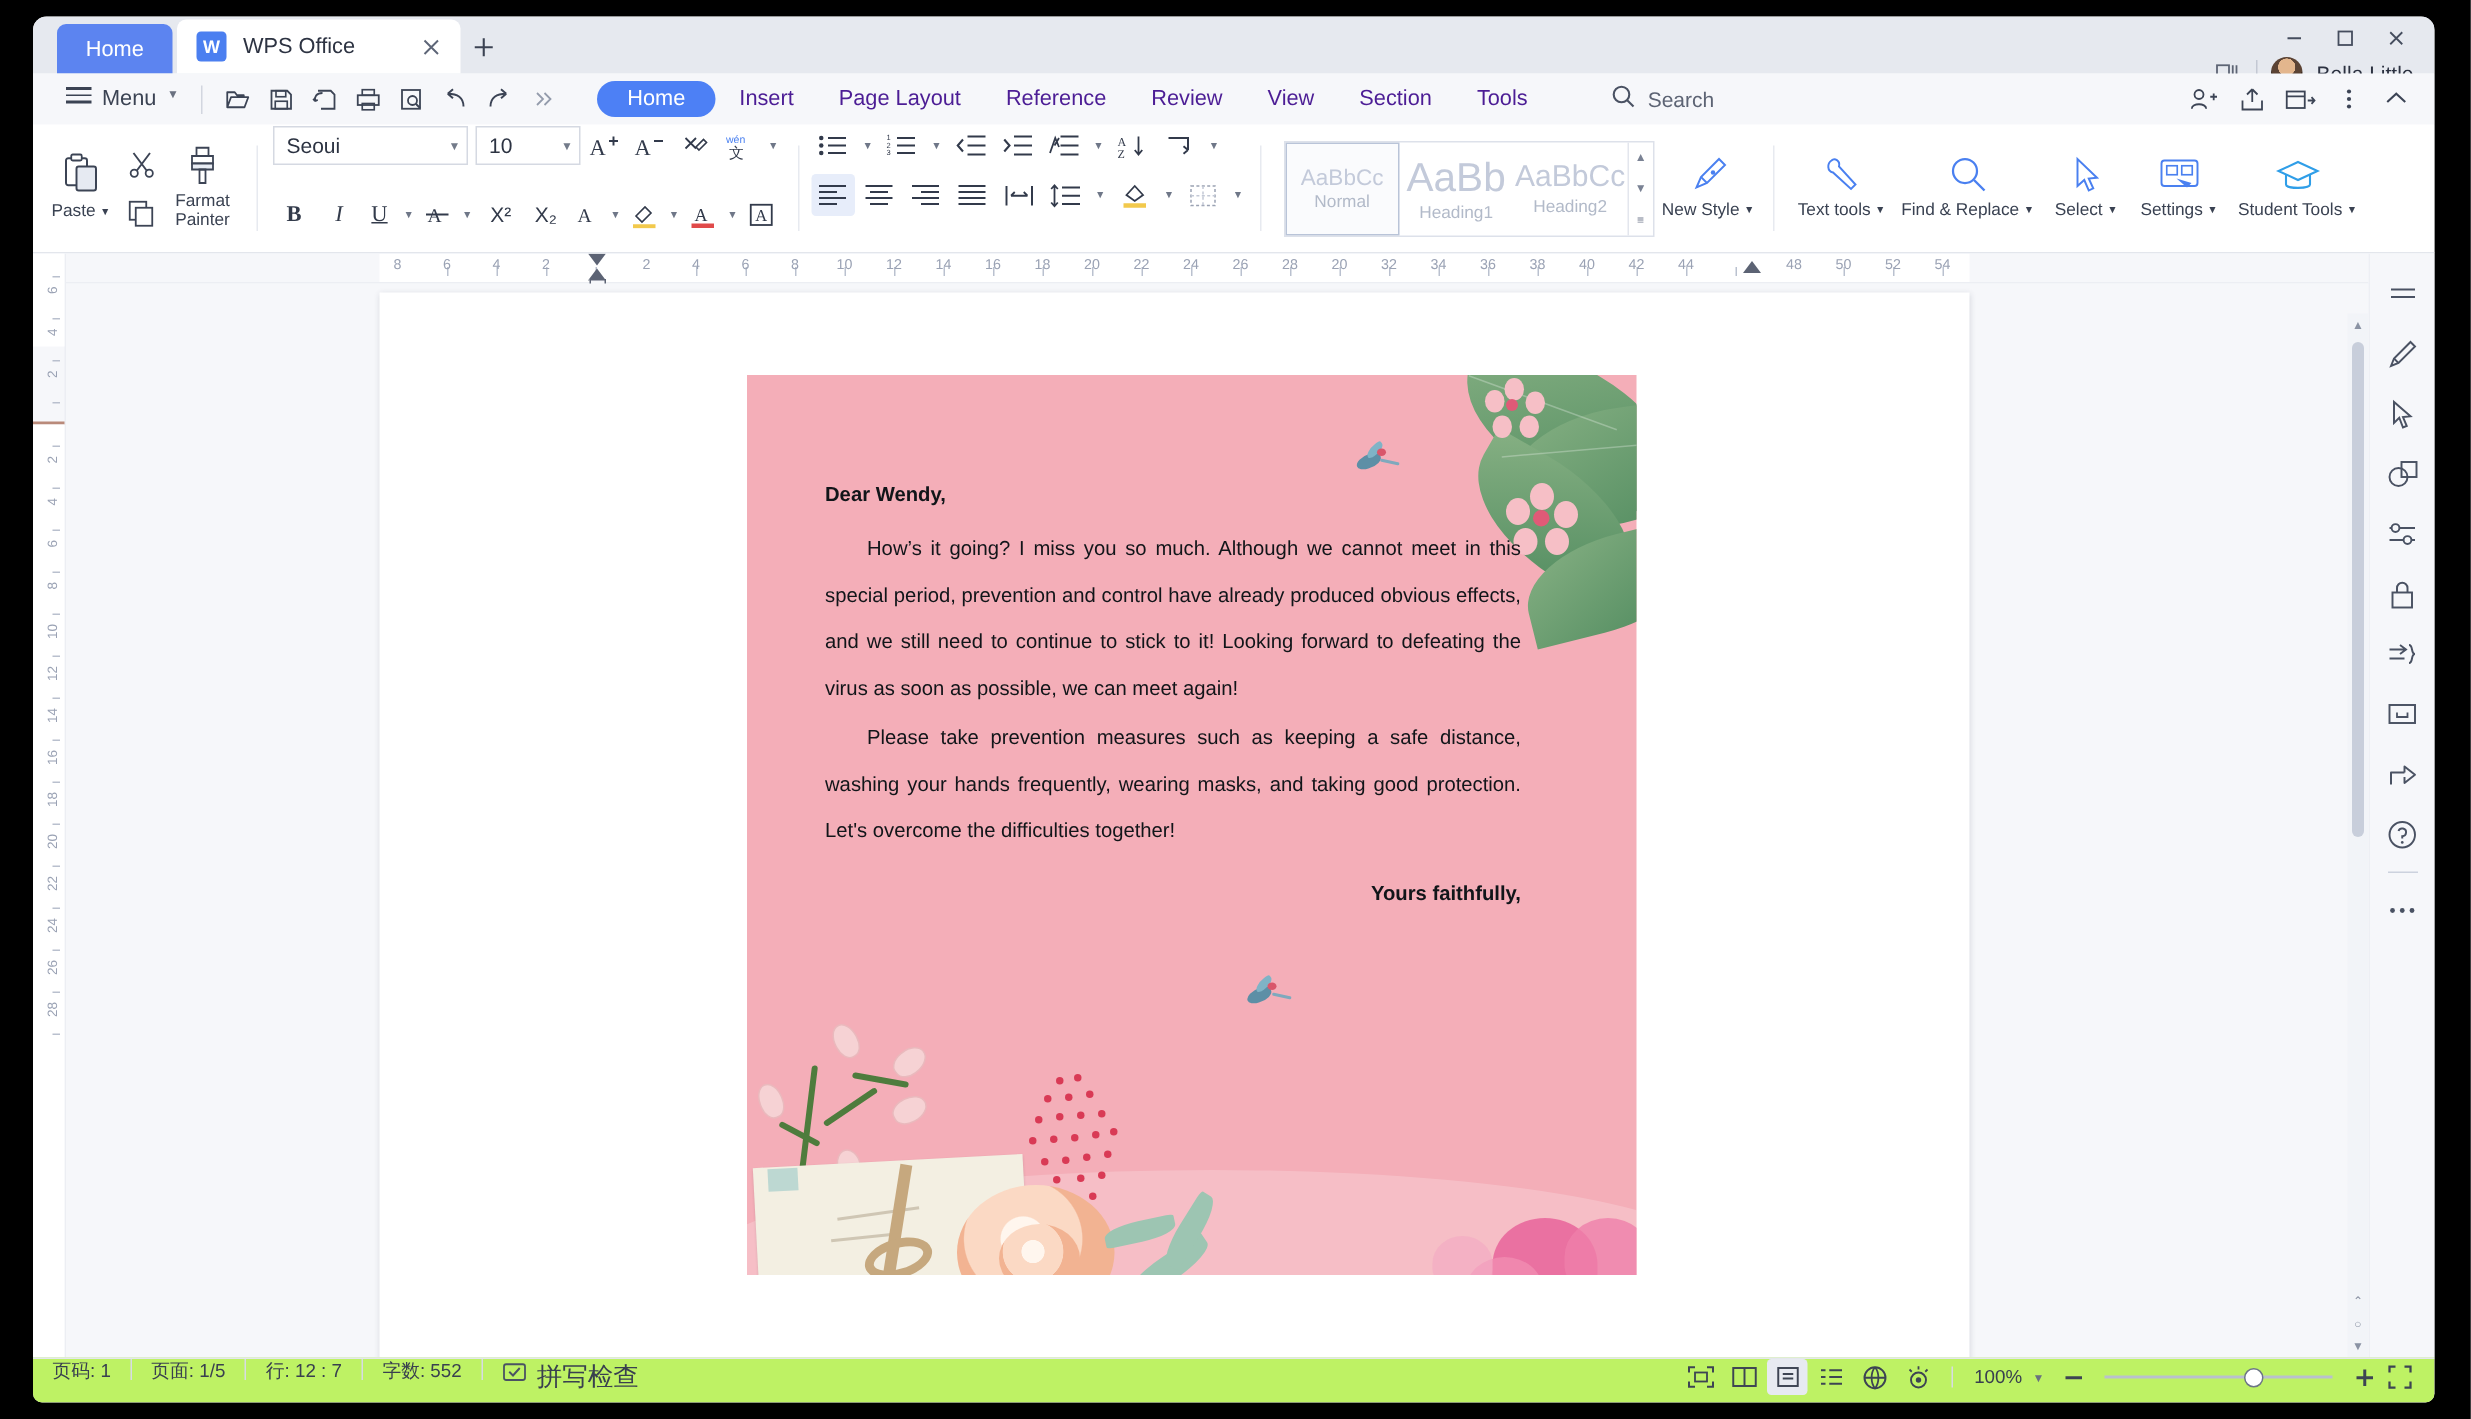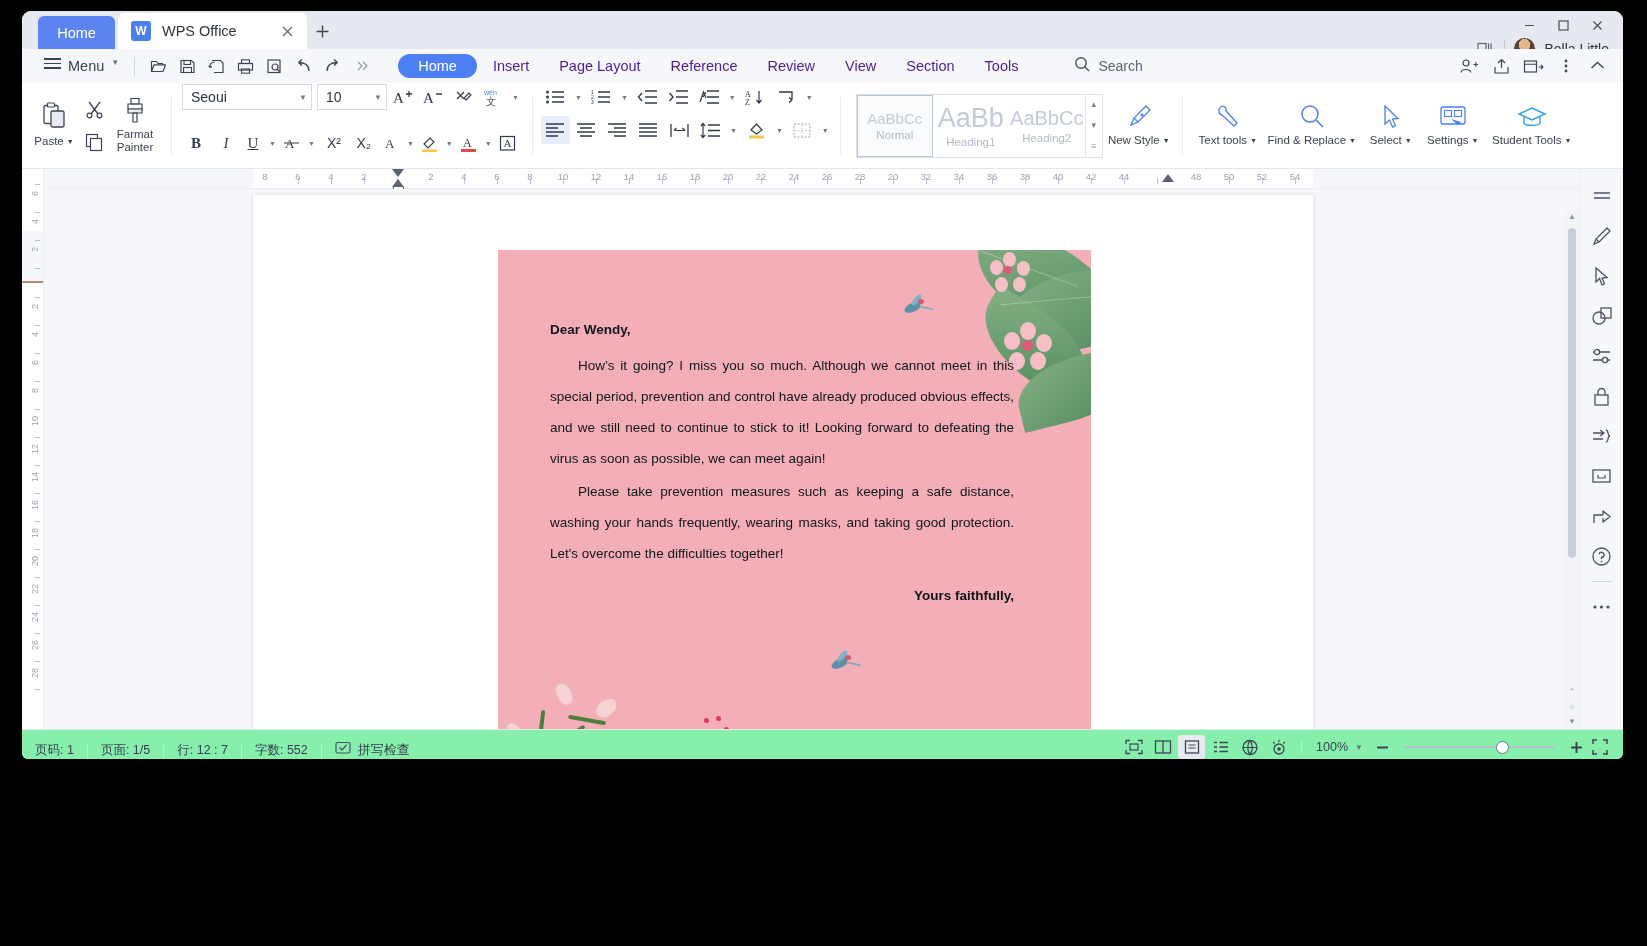--- a/index.html
+++ b/index.html
@@ -5,21 +5,21 @@
   * { box-sizing: border-box; margin: 0; padding: 0; }
   html, body {
     width: 1647px; height: 946px;
     background: #000;
     font-family: "Liberation Sans", sans-serif;
     overflow: hidden;
   }
   #app {
     position: absolute;
     left: 22px; top: 11px;
-    width: 1601px; height: 748px;
+    width: 1601px; height: 924px;
     background: #f6f7fa;
     border-radius: 9px 9px 6px 6px;
     overflow: hidden;
     display: flex; flex-direction: column;
   }
 
   
   .titlebar {
     height: 38px; background: #e6e9ef;
     display: flex; align-items: flex-end; position: relative;
@@ -230,27 +230,27 @@
 
   
   .rside { width: 44px; background: #f6f7fa; flex: 0 0 44px;
     display: flex; flex-direction: column; align-items: center;
     padding-top: 12px; gap: 10px; border-left: 1px solid #edeff4; }
   .rs-ico { width: 32px; height: 30px; display: flex; align-items: center;
     justify-content: center; cursor: pointer; border-radius: 4px; }
   .rs-div { width: 20px; height: 1px; background: #ccd2de; }
 
   
-  .status { height: 30px; background: #86efac; flex: 0 0 30px;
-    display: flex; align-items: flex-end; border-top: 1px solid #e4e7ed;
+  .status { height: 30px; background: #bef264; flex: 0 0 30px;
+    display: flex; align-items: flex-start; border-top: 1px solid #e4e7ed;
     position: relative; }
   .st-item { font-size: 12.5px; color: #39404f; padding: 0 13px; cursor: pointer; }
   .st-sep { width: 1px; height: 14px; background: #d7dbe4; }
   .st-spell { display: flex; align-items: center; gap: 7px; padding: 0 13px;
-    cursor: pointer; font-size: 13px; color: #39404f; }
+    cursor: pointer; font-size: 17px; color: #39404f; }
   .st-right { position: absolute; right: 12px; display: flex;
     align-items: center; gap: 2px; }
   .vmode { width: 27px; height: 24px; display: flex; align-items: center;
     justify-content: center; cursor: pointer; border-radius: 3px; }
   .vmode.on { background: #e7eaf1; }
   .zoomlbl { font-size: 12.5px; color: #39404f; padding: 0 5px; cursor: pointer; }
   .slider { width: 152px; height: 14px; position: relative; cursor: pointer;
     display: flex; align-items: center; margin: 0 8px; }
   .slider-track { width: 100%; height: 1.5px; background: #b9c0cd; }
   .slider-knob { position: absolute; left: 61%; width: 13px; height: 13px;

